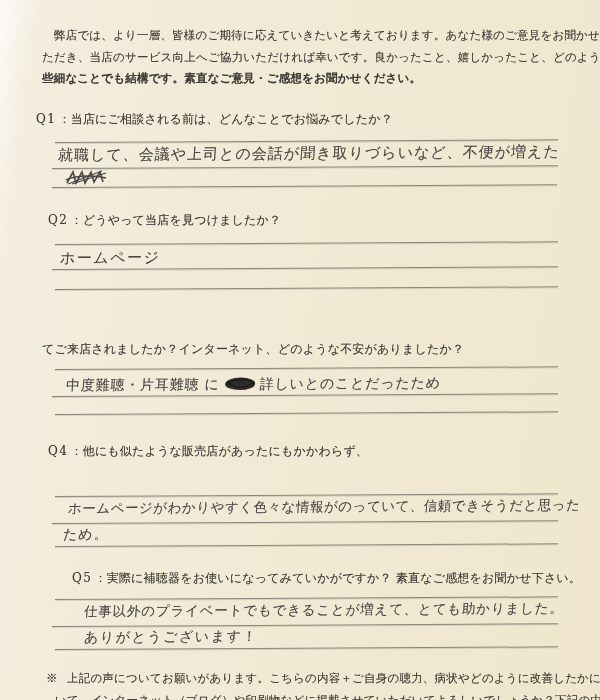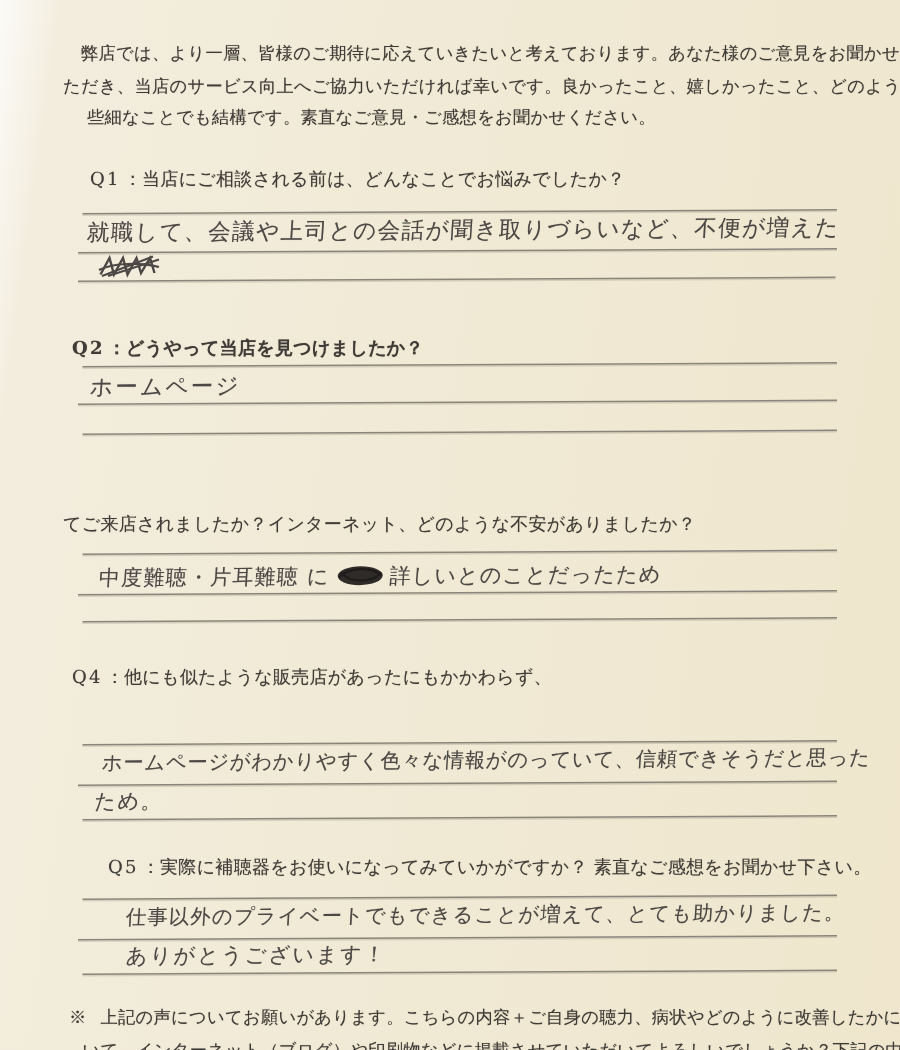--- a/index.html
+++ b/index.html
@@ -39,34 +39,34 @@
   }
   .blob{display:inline-block;vertical-align:-2px;margin:0 4px;}
 </style>
 </head>
 <body>
 
 <div id="paper">
 
   <span class="print intro-line" style="left:54px;top:28px;">弊店では、より一層、皆様のご期待に応えていきたいと考えております。あなた様のご意見をお聞かせい</span>
   <span class="print intro-line" style="left:42px;top:50px;">ただき、当店のサービス向上へご協力いただければ幸いです。良かったこと、嬉しかったこと、どのような</span>
-  <span class="print intro-line" style="left:58px;top:71px;">些細なことでも結構です。素直なご意見・ご感想をお聞かせください。</span>
+  <span class="print intro-line" style="left:42px;top:71px;font-weight:bold;">些細なことでも結構です。素直なご意見・ご感想をお聞かせください。</span>
 
-  <span class="print" style="left:60px;top:111px;"><span class="qlabel">Q1</span><span>：当店にご相談される前は、どんなことでお悩みでしたか？</span></span>
+  <span class="print" style="left:36px;top:111px;"><span class="qlabel">Q1</span><span>：当店にご相談される前は、どんなことでお悩みでしたか？</span></span>
   <div class="rule" style="left:55px;top:142px;width:503px;"></div>
   <span class="hand" style="left:58px;top:146px;font-size:15px;letter-spacing:1px;">就職して、会議や上司との会話が聞き取りづらいなど、不便が増えた</span>
   <div class="rule" style="left:52px;top:168px;width:506px;"></div>
   <svg class="blob" style="position:absolute;left:60px;top:169px;" width="44" height="17" viewBox="0 0 44 17">
     <path d="M3 14 L9 3 L12 14 L18 3 L21 14 L27 3 L30 13 L36 3 L39 13" stroke="#4c4845" stroke-width="1.6" fill="none"></path>
     <path d="M2 11 C12 6 30 6 42 9" stroke="#4c4845" stroke-width="1.4" fill="none"></path>
     <path d="M4 15 L38 2 M8 15 L42 4" stroke="#4c4845" stroke-width="1.3" fill="none"></path>
   </svg>
   <div class="rule" style="left:52px;top:187px;width:505px;"></div>
 
-  <span class="print" style="left:48px;top:224px;font-weight:bold;"><span class="qlabel">Q2</span><span>：どうやって当店を見つけましたか？</span></span>
+  <span class="print" style="left:48px;top:212px;"><span class="qlabel">Q2</span><span>：どうやって当店を見つけましたか？</span></span>
   <div class="rule" style="left:55px;top:244px;width:503px;"></div>
   <span class="hand" style="left:60px;top:249px;font-size:15px;letter-spacing:1.5px;">ホームページ</span>
   <div class="rule" style="left:52px;top:269px;width:506px;"></div>
   <div class="rule" style="left:55px;top:289px;width:503px;"></div>
 
   <span class="print" style="left:42px;top:341px;">てご来店されましたか？インターネット、どのような不安がありましたか？</span>
   <div class="rule" style="left:55px;top:369px;width:503px;"></div>
   <span class="hand" style="left:66px;top:377px;font-size:14px;letter-spacing:0.8px;"><span>中度難聴・片耳難聴 に</span><svg class="blob" width="32" height="14" viewBox="0 0 32 14">
         <ellipse cx="16" cy="7" rx="15" ry="6.3" fill="#2e2b28"></ellipse>
         <path d="M2 8 C8 1 24 1 30 7 M3 5 C10 12 24 12 30 5" stroke="#1f1d1b" stroke-width="1.5" fill="none"></path>

